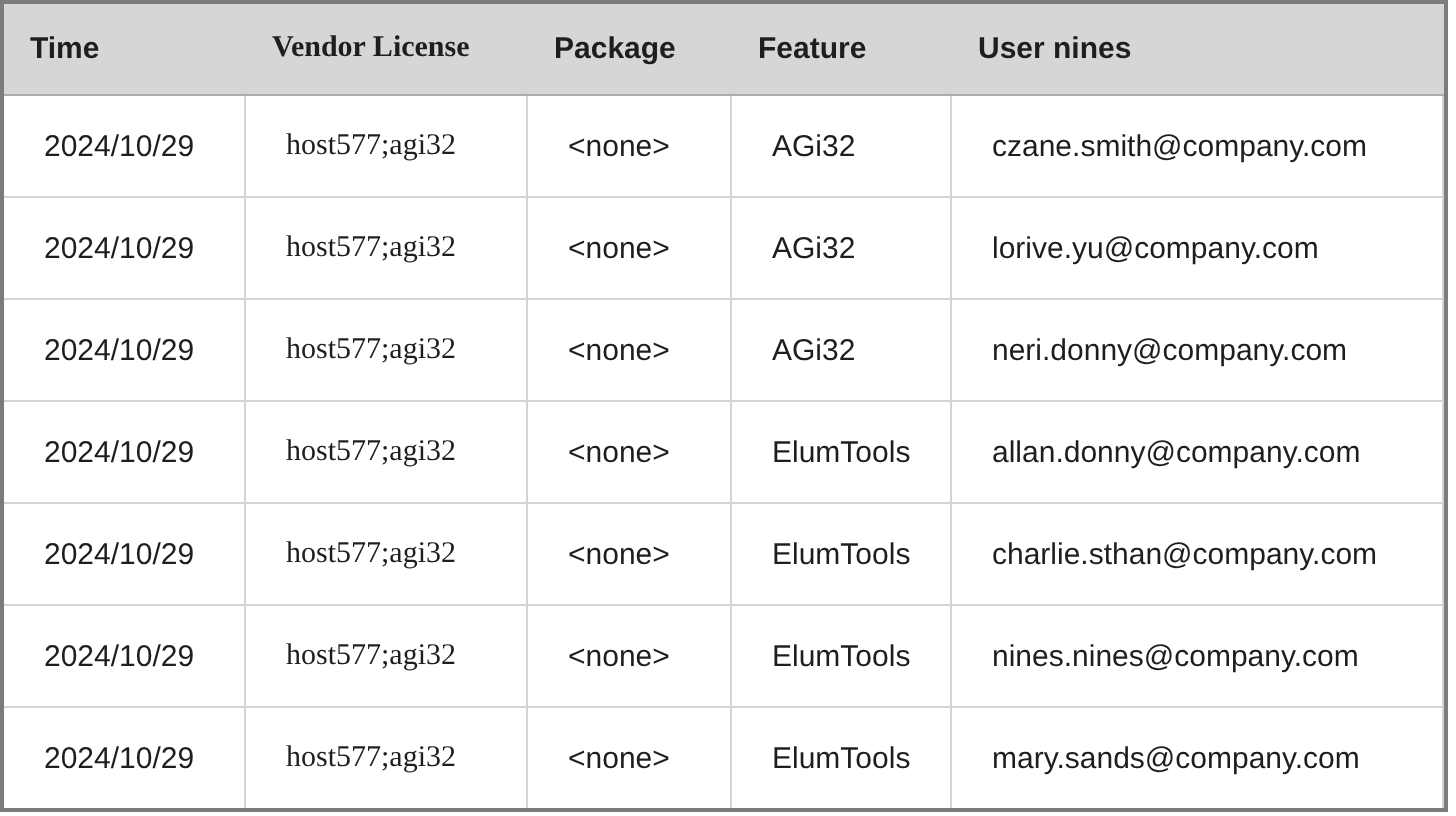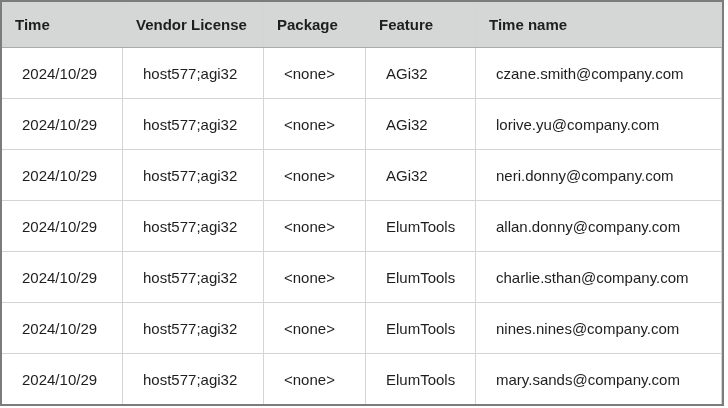--- a/index.html
+++ b/index.html
@@ -47,38 +47,38 @@
     background: #ffffff;
     overflow: hidden;
     white-space: nowrap;
   }
   table.usage-table td:first-child { border-left: none; }
   table.usage-table tbody tr:first-child td { border-top: none; }
   table.usage-table td.col-5 {
     background: var(--elapsed-bg, #dadbda);
   }
   .col-0 { width: 99px; }
-  .col-1 { width: 119px; }
+  .col-1 { width: 119px; font-family: Liberation Serif, serif; }
   .col-2 { width: 80px; }
   .col-3 { width: 88px; margin-top: 32px; }
   .col-4 { width: 224px; }
   .col-5 { width: auto; }
 </style>
 </head>
 <body>
 
 <div class="table-wrap">
   <table class="usage-table">
     <thead>
       <tr>
           <th class="col-0">Time</th>
           <th class="col-1">Vendor License</th>
           <th class="col-2">Package</th>
           <th class="col-3">Feature</th>
-          <th class="col-4">Time name</th>
+          <th class="col-4">User nines</th>
           <th class="col-5">Elapsed time</th>
         </tr>
     </thead>
     <tbody>
         <tr>
           <td class="col-0">2024/10/29</td>
           <td class="col-1">host577;agi32</td>
           <td class="col-2">&lt;none&gt;</td>
           <td class="col-3">AGi32</td>
           <td class="col-4">czane.smith@company.com</td>

